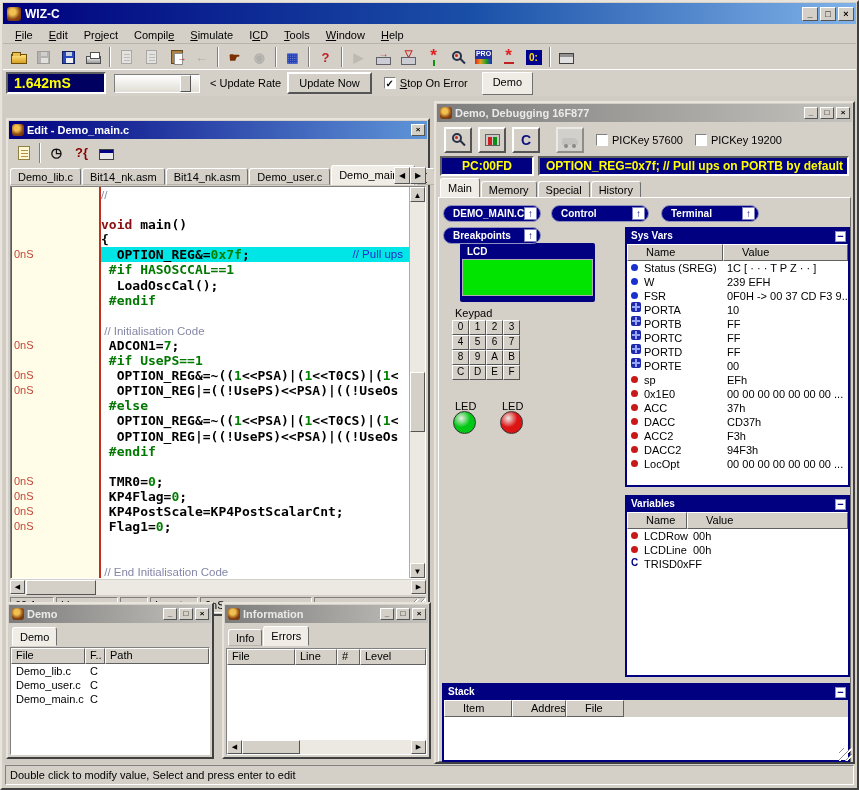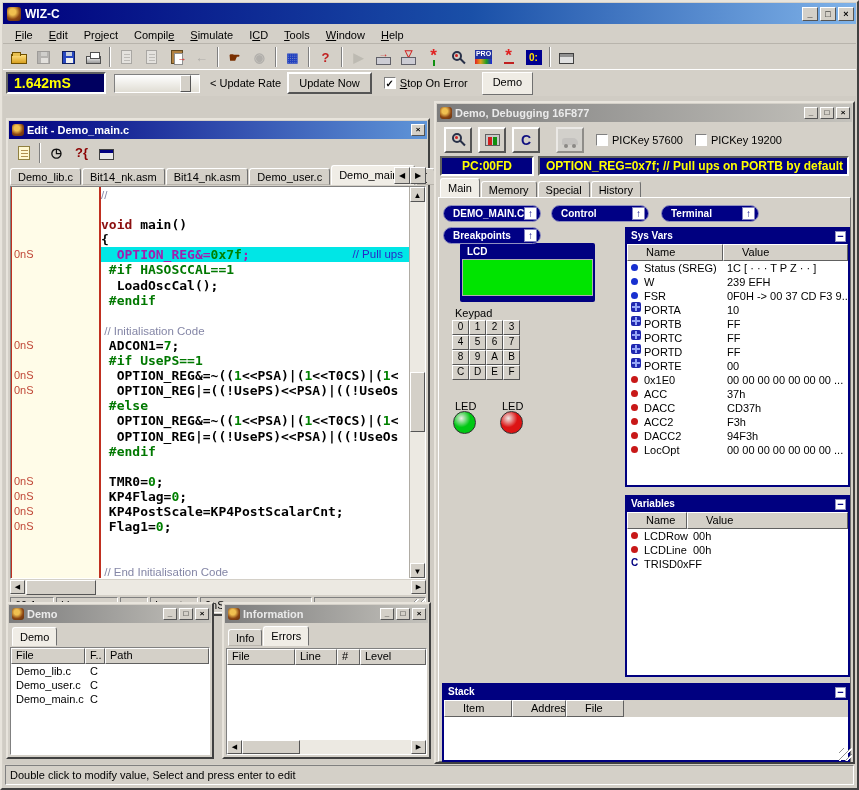--- a/index.html
+++ b/index.html
@@ -105,21 +105,21 @@
     font-size:8px;text-align:center;line-height:15px}
   .codewrap{position:absolute;left:2px;right:2px;top:66px;height:393px;background:#fff;display:flex;
     border:1px solid;border-color:#808080 #fff #fff #808080}
   .gutter{width:90px;background:#fffce8;border-left:1px solid #c03020;border-right:2px solid #c03020;flex:none;overflow:hidden}
   .gline{height:15.1px;line-height:15.1px;color:#c04838;font-size:11px;padding-left:2px;white-space:pre}
   .codecol{flex:1;overflow:hidden;font-family:"DejaVu Sans Mono",monospace;font-size:13px;font-weight:bold}
   .codeline{height:15.1px;line-height:15.1px;white-space:pre;overflow:hidden}
   .codeline.hl{background:#00e6e6}
   .tk-kw{color:#8b1010}
   .tk-id{color:#000}
-  .codeline.hl .tk-id{color:#a21caf}
+  .codeline.hl .tk-id{color:#000000}
   .tk-num{color:#008000}
   .tk-pp{color:#007800}
   .tk-cm{color:#8486a6;font-family:"Liberation Sans",sans-serif;font-weight:normal;font-size:11.5px}
   .tk-tail{float:right;margin-right:6px;color:#2828c8;font-family:"Liberation Sans",sans-serif;font-weight:normal;font-size:11.5px}
   .vscroll{width:16px;flex:none;background:#ece9e2;border-left:1px solid #b0aca4;position:relative}
   .vthumb{position:absolute;left:0;right:0;top:185px;height:60px;background:#d4d0c8;border:1px solid;border-color:#fff #555 #555 #fff}
   .hscroll{position:absolute;left:2px;right:2px;top:460px;height:15px;background:#ece9e2;display:flex;align-items:stretch}
   .hthumb{width:70px;background:#d4d0c8;border:1px solid;border-color:#fff #555 #555 #fff;margin-left:1px}
   .hfill{flex:1}
   .estatus{position:absolute;left:2px;right:2px;top:476px;height:18px;display:flex;gap:2px;padding-top:1px}
@@ -510,20 +510,25 @@
                 <span class="vname">FSR</span>
                 <span class="vval" style="left: 100px;">0F0H -&gt; 00 37 CD F3 9...</span>
               </div>
               <div class="vrow"><span class="vicon chipic"></span><span class="vname">PORTA</span><span class="vval" style="left: 100px;">10</span></div>
               <div class="vrow"><span class="vicon chipic"></span><span class="vname">PORTB</span><span class="vval" style="left: 100px;">FF</span></div>
               <div class="vrow"><span class="vicon chipic"></span><span class="vname">PORTC</span><span class="vval" style="left: 100px;">FF</span></div>
               <div class="vrow"><span class="vicon chipic"></span><span class="vname">PORTD</span><span class="vval" style="left: 100px;">FF</span></div>
               <div class="vrow"><span class="vicon chipic"></span><span class="vname">PORTE</span><span class="vval" style="left: 100px;">00</span></div>
               <div class="vrow">
                 <span class="vicon dot-red"></span>
+                <span class="vname">sp</span>
+                <span class="vval" style="left: 100px;">EFh</span>
+              </div>
+              <div class="vrow">
+                <span class="vicon dot-red"></span>
                 <span class="vname">0x1E0</span>
                 <span class="vval" style="left: 100px;">00 00 00 00 00 00 00 ...</span>
               </div>
               <div class="vrow">
                 <span class="vicon dot-red"></span>
                 <span class="vname">ACC</span>
                 <span class="vval" style="left: 100px;">37h</span>
               </div>
               <div class="vrow">
                 <span class="vicon dot-red"></span>

